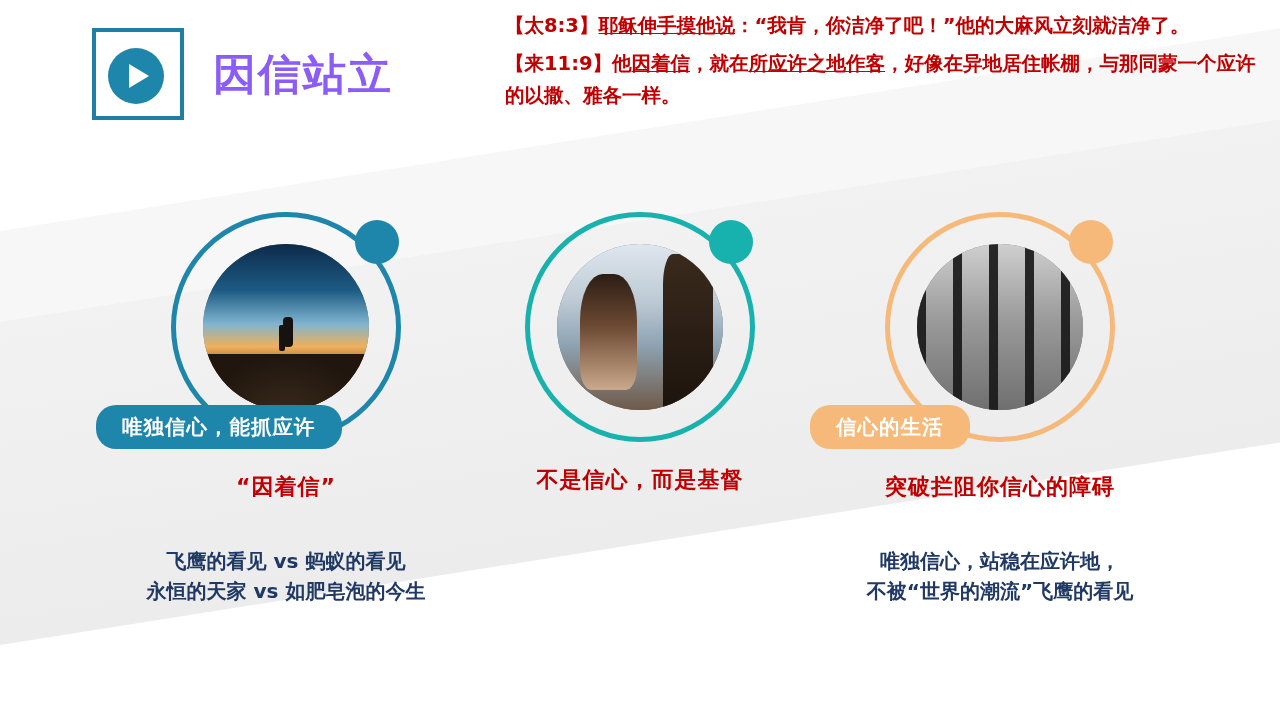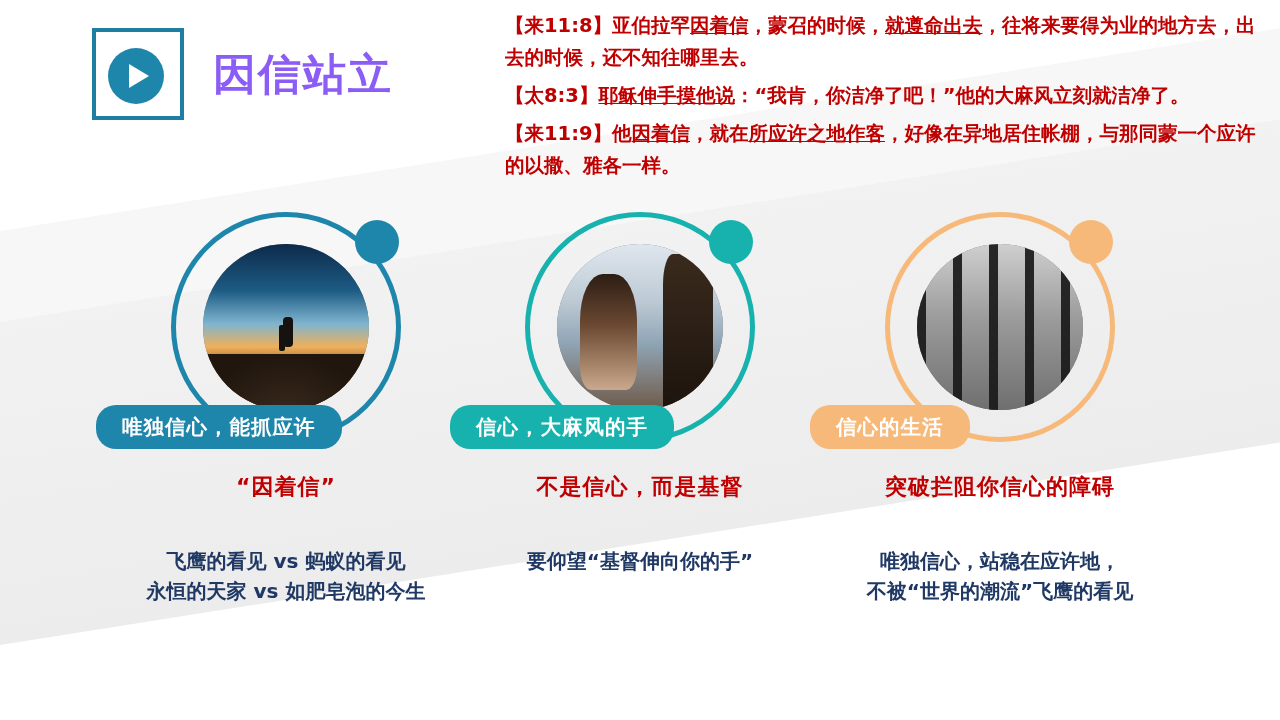--- a/index.html
+++ b/index.html
@@ -137,23 +137,20 @@
 <div class="layer">
 
   <div class="logo-box"></div>
   <div class="logo-circle">
     <span class="tri"></span>
   </div>
   <div class="slide-title">因信站立</div>
 
   <div class="scripture">
     <p>
-      <span>【来11:8】</span><span>亚伯拉罕</span><span class="u">因着信</span><span>，蒙召的时候，</span><span class="u">就遵命出去</span><span>，往将来要得为业的地方去，出去的时候，还不知往哪里去。</span>
-    </p>
-    <p>
       <span>【太8:3】</span><span class="u">耶稣伸手摸他说</span><span>：“我肯，你洁净了吧！”他的大麻风立刻就洁净了。</span>
     </p>
     <p>
       <span>【来11:9】</span><span>他</span><span class="u">因着信</span><span>，就在</span><span class="u">所应许之地作客</span><span>，好像在异地居住帐棚，与那同蒙一个应许的以撒、雅各一样。</span>
     </p>
   </div>
 
   <div class="col col1">
     <div class="ring-wrap">
       <div class="ring"></div>
@@ -173,26 +170,22 @@
   </div>
 
   <div class="col col2">
     <div class="ring-wrap">
       <div class="ring teal"></div>
       <div class="dot teal"></div>
       <div class="photo">
         <div class="inner p2"></div>
       </div>
     </div>
-    <div class="pill-row">
-      <span class="pill teal">信心，大麻风的手</span>
-    </div>
     <div class="sub-red">不是信心，而是基督</div>
     <div class="sub-blue">
-      <div>要仰望“基督伸向你的手”</div>
     </div>
   </div>
 
   <div class="col col3">
     <div class="ring-wrap">
       <div class="ring orange"></div>
       <div class="dot orange"></div>
       <div class="photo">
         <div class="inner p3"></div>
       </div>

